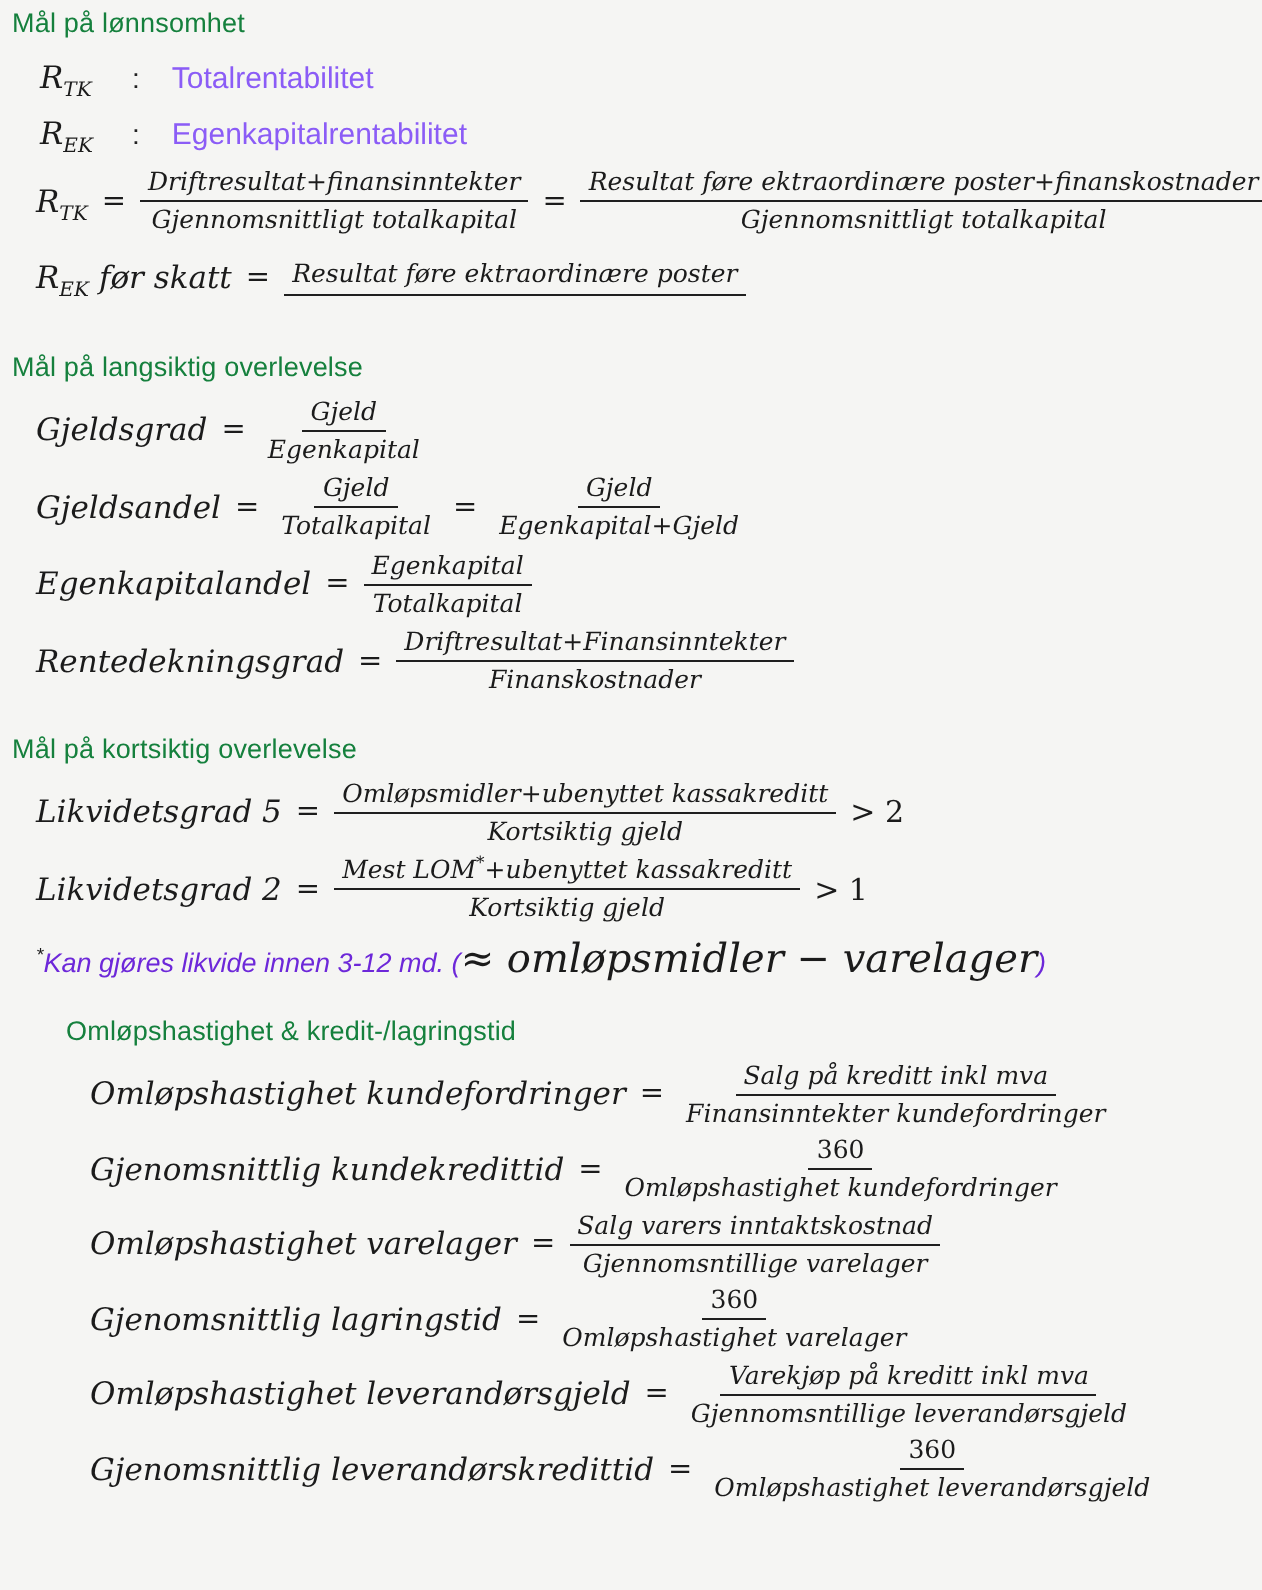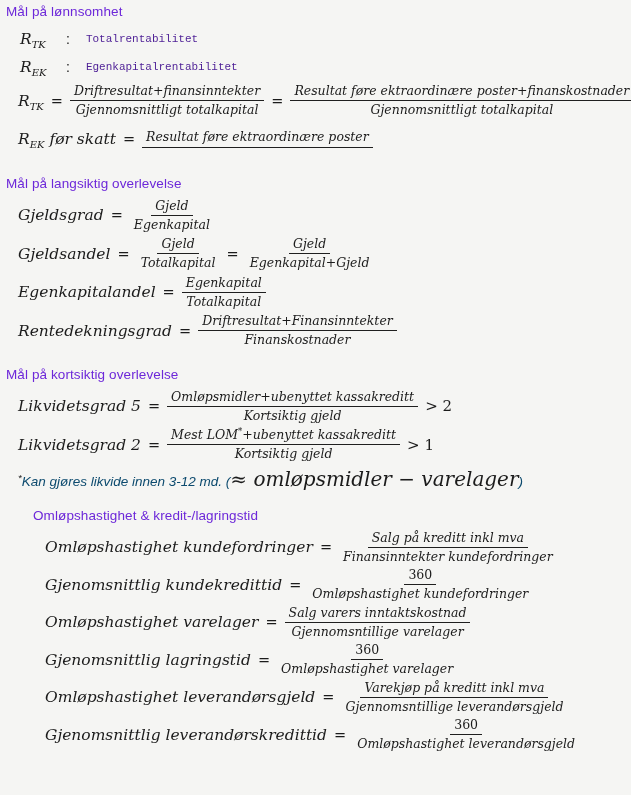--- a/index.html
+++ b/index.html
@@ -12,29 +12,29 @@
     font-family:"Liberation Sans", sans-serif;
     overflow:hidden;
   }
   .section{margin:0;}
   .section.s2{margin-top:20px;}
   .section.s3{margin-top:18px;}
   .section.s4{margin-top:17px;margin-left:27px;}
   .sec-title{
     font-size:13.5px;
     font-weight:400;
-    color:#6d28d9;
+    color:#15803d;
     margin:0 0 7px 0;
     letter-spacing:.1px;
   }
   
   .def-row{display:flex;align-items:center;margin:2px 0 2px 14px;min-height:26px;}
   .def-sym{min-width:42px;}
   .def-colon{margin:0 16px 0 4px;font-size:14px;color:#222;}
-  .def-label{font-size:11px;color:#4c1d95;font-family:Liberation Mono, monospace;}
+  .def-label{font-size:15px;color:#8b5cf6;}
   
   .math{font-family:"DejaVu Serif","Liberation Serif",serif;font-style:italic;}
   .lhs{font-size:15.5px;white-space:pre;}
   .lhs-rest{margin-left:5px;text-align:center;}
   sub.msub{font-size:10px;line-height:0;}
   .eq{font-family:"DejaVu Serif",serif;font-style:normal;font-size:14.5px;margin:0 7px;}
   .frow{display:flex;align-items:center;margin:3px 0 3px 12px;min-height:34px;}
   .s4 .frow{margin-top:2px;margin-bottom:2px;min-height:33px;}
   .frac{display:inline-flex;flex-direction:column;align-items:center;}
   .num,.den{
@@ -44,21 +44,21 @@
     padding:0 4px;text-align:left;white-space:pre;
   }
   .num{border-bottom:1.2px solid #1f1f1f;padding-bottom:1px;}
   .den{padding-top:1px;}
   .upright{font-style:normal;}
   .num sup{font-size:8.5px;font-style:italic;line-height:0;}
   .suffix{font-family:"DejaVu Serif",serif;font-style:normal;font-size:15px;margin-left:7px;white-space:pre;}
   
   .footnote{margin:4px 0 0 12px;font-size:13.5px;}
   .fn-star{font-size:9.5px;font-style:italic;}
-  .fn-text{font-style:italic;font-size:13.5px;color:#0c4a6e;}
+  .fn-text{font-style:italic;font-size:13.5px;color:#6d28d9;}
   .fn-math{font-family:"DejaVu Serif","Liberation Serif",serif;font-style:italic;font-size:20px;}
 </style>
 </head>
 <body>
 
 <div class="section s1">
   <h2 class="sec-title">Mål på lønnsomhet</h2>
 
   <div class="def-row">
     <span class="math lhs def-sym"><span>R</span><sub class="msub">TK</sub></span>

